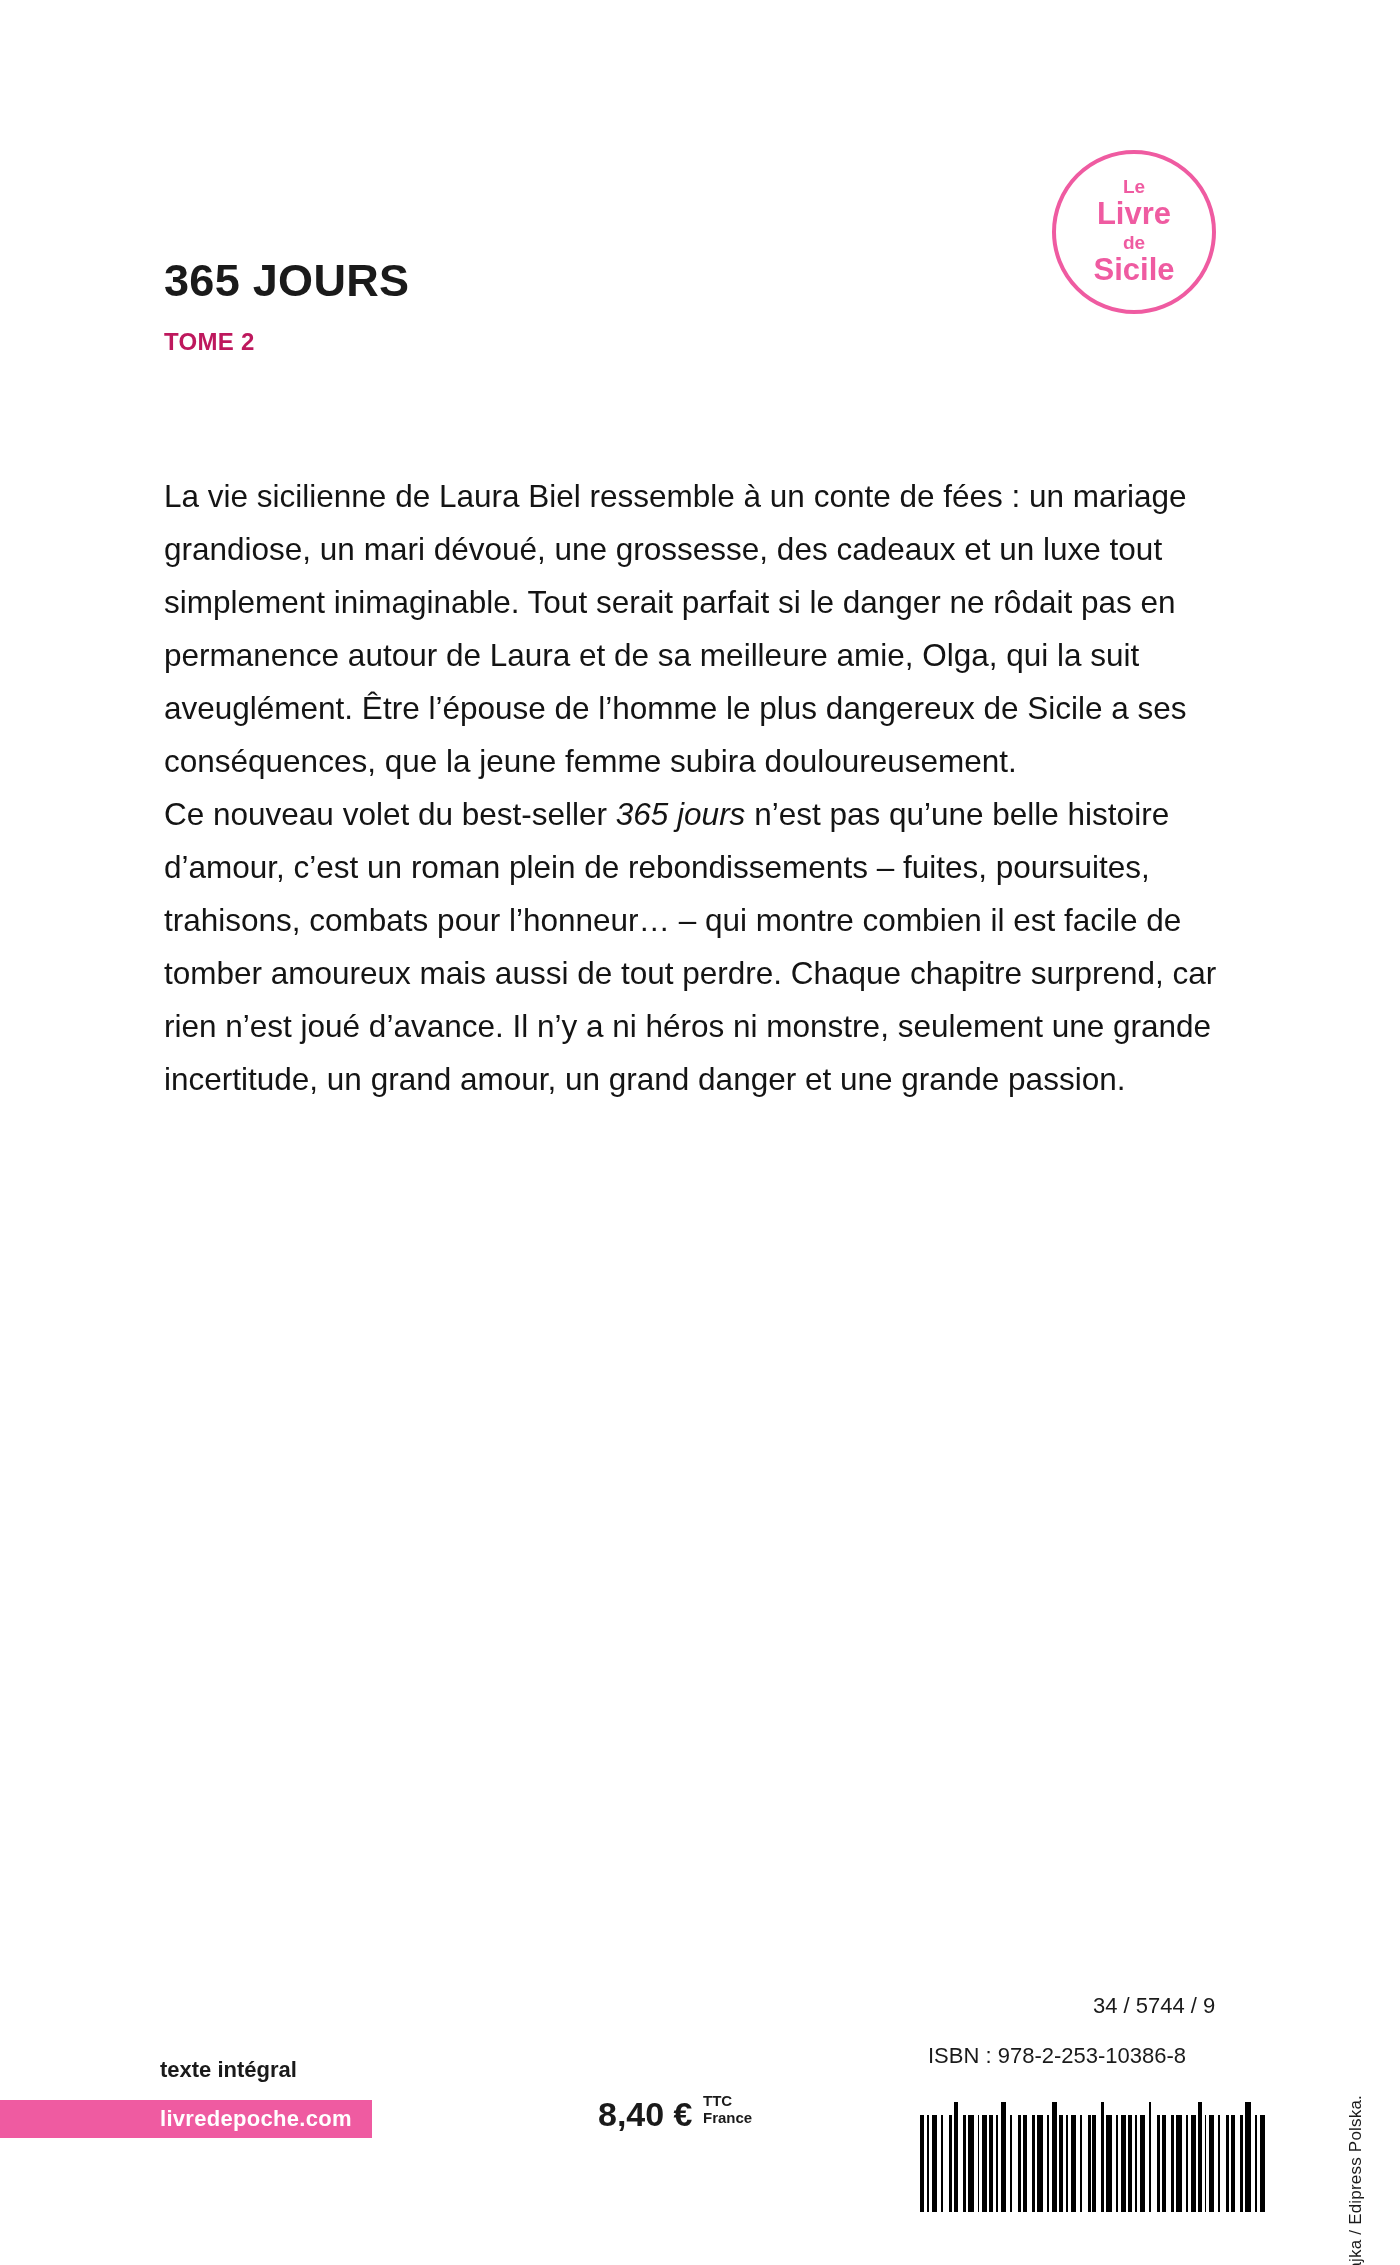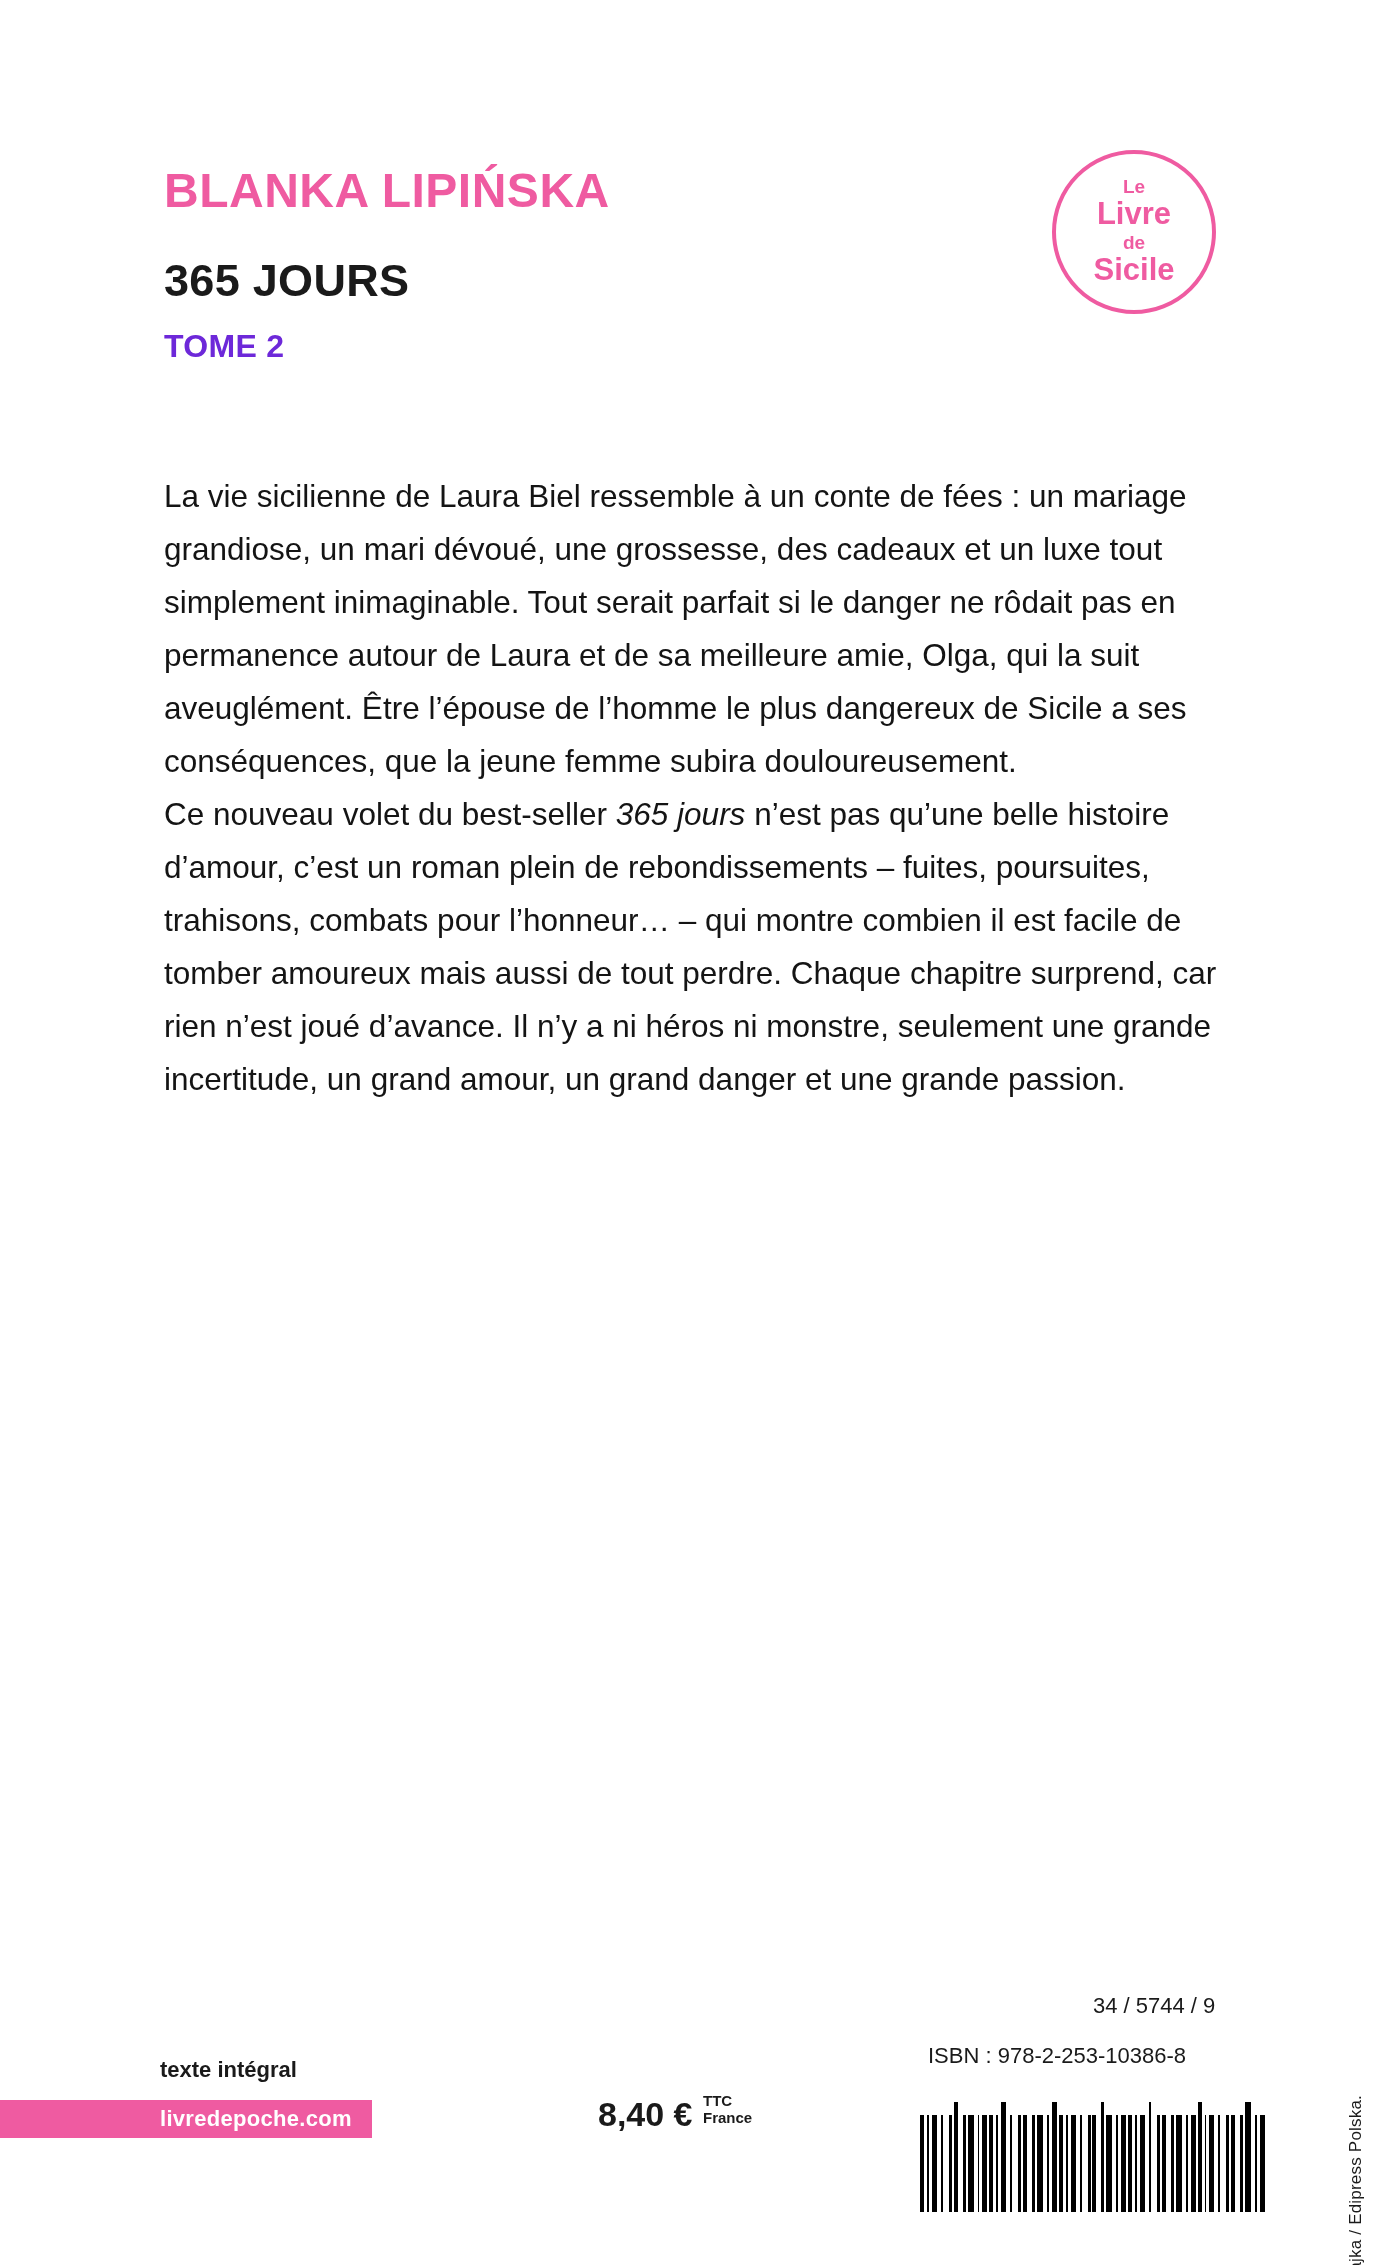--- a/index.html
+++ b/index.html
@@ -39,23 +39,23 @@
     top: 255px;
     font-size: 45px;
     font-weight: bold;
     color: #1a1a1a;
     letter-spacing: 0.3px;
   }
   .volume {
     position: absolute;
     left: 164px;
     top: 328px;
-    font-size: 32px;
-    font-weight: bold;
-    color: #6d28d9;
+    font-size: 24px;
+    font-weight: bold;
+    color: #be185d;
     letter-spacing: 0.3px;
   }
 
   
   .logo {
     position: absolute;
     left: 1052px;
     top: 150px;
     width: 164px;
     height: 164px;
@@ -201,21 +201,20 @@
     letter-spacing: 2px;
     color: #000;
     font-family: "Liberation Sans", sans-serif;
   }
 </style>
 </head>
 <body>
 
 <div class="page">
 
-  <div class="author">BLANKA LIPIŃSKA</div>
   <div class="title">365 JOURS</div>
   <div class="volume">TOME 2</div>
 
   <div class="logo">
     <div class="logo-ellipse"></div>
     <div class="logo-text">
       <div class="logo-le">Le</div>
       <div class="logo-livre">Livre</div>
       <div class="logo-de">de</div>
       <div class="logo-poche">Sicile</div>

